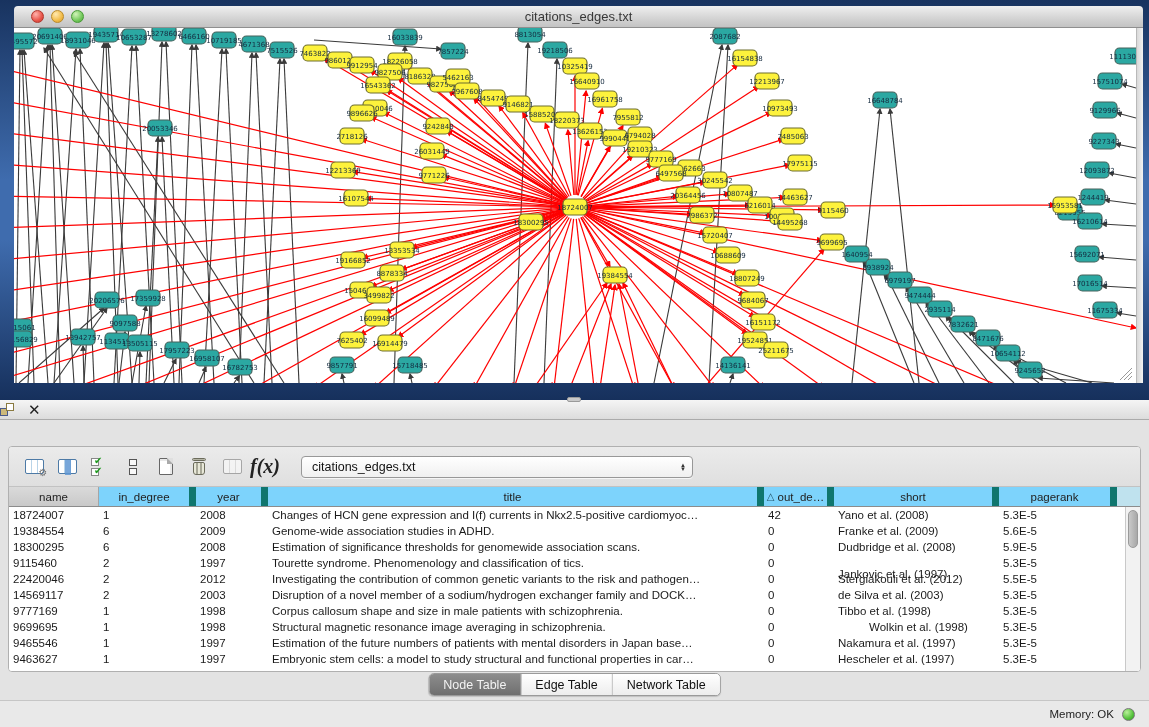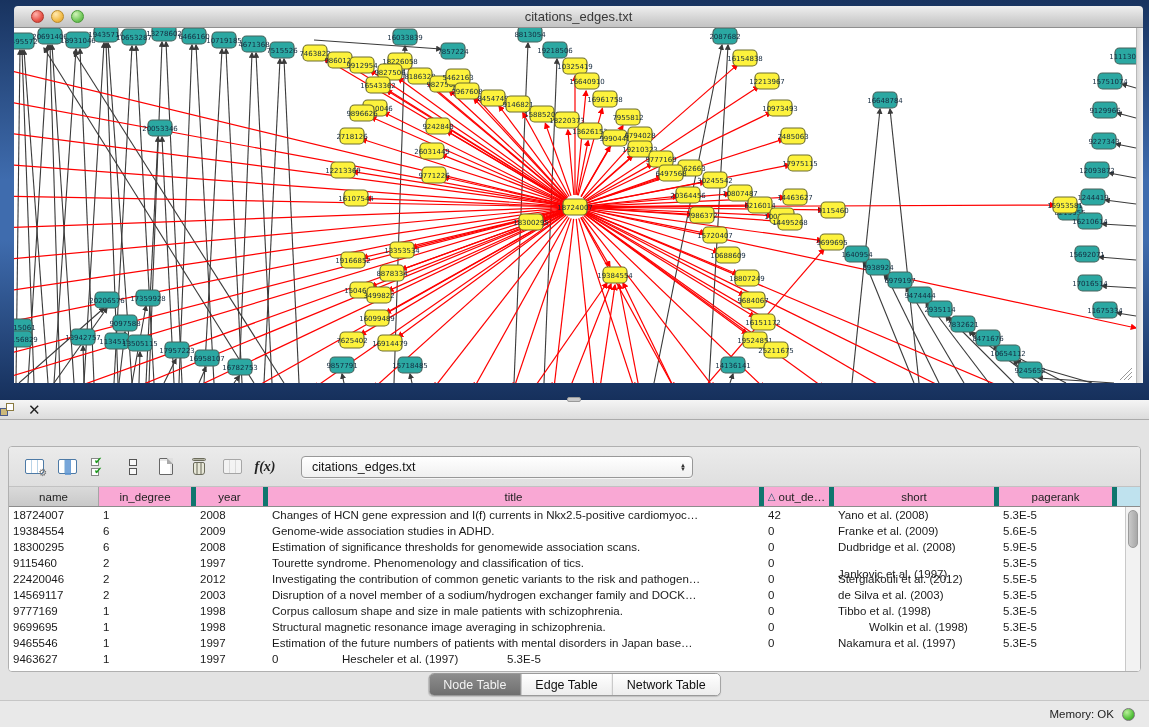--- a/index.html
+++ b/index.html
@@ -53,32 +53,32 @@
   .checks-ic .ck { position:absolute; font-size:10px; color:#1d9a1d; font-weight:bold; line-height:1; }
   .checks-ic .ck.c1 { left:3px; top:-2px; } .checks-ic .ck.c2 { left:3px; top:8px; }
   .rows-ic { display:flex; flex-direction:column; gap:2px; }
   .rows-ic span { width:8px; height:7px; border:1px solid #555; background:#f8f8f8; display:block; }
   .doc-ic { width:14px; height:17px; background:#fff; border:1px solid #666; border-radius:1px; position:relative; box-shadow:inset -2px 2px 0 #e9e9e9; }
   .doc-ic::after { content:""; position:absolute; right:-1px; top:-1px; border:3px solid; border-color:#dfdfdf #dfdfdf #aaa #aaa; }
   .trash-ic { position:relative; width:14px; height:17px; }
   .trash-ic .lid { position:absolute; top:0; left:0; width:14px; height:3px; background:linear-gradient(180deg,#d9d9c9,#8f8f7f); border-radius:2px; border:1px solid #6c6c5c; }
   .trash-ic .can { position:absolute; top:4px; left:1px; width:12px; height:13px; border:1px solid #6c6c5c; border-radius:2px 2px 3px 3px;
     background:repeating-linear-gradient(90deg,#e8e8d8 0 2px,#a8a898 2px 4px); }
-  .fx-ic { font-family:"Liberation Serif","DejaVu Serif",serif; font-style:italic; font-weight:bold; font-size:14px; color:#222; }
+  .fx-ic { font-family:"Liberation Serif","DejaVu Serif",serif; font-style:italic; font-weight:bold; font-size:20px; color:#222; }
   .table-select { margin-left:18px; width:392px; height:22px; border:1px solid #989898; border-radius:4px;
     background:linear-gradient(180deg,#ffffff,#f0f0f0); display:flex; align-items:center; font-size:12.5px; color:#111;
     padding:0 6px 0 10px; box-shadow:0 1px 0 rgba(255,255,255,.7); }
   .table-select .val { flex:1; }
   .spin-arrows { display:flex; flex-direction:column; align-items:center; line-height:4px; font-size:6px; color:#333; }
 
   
   .tbl { position:relative; height:185px; background:#fff; font-size:11.5px; color:#1a1a1a; }
   .thead { display:flex; height:20px; border-bottom:1px solid #8c8c8c; background:#bfe2ee; }
-  .th { display:flex; align-items:center; justify-content:center; border-right:5px solid #0f766e;
-        background:#f9a8d4; font-size:11.5px; color:#222; overflow:hidden; white-space:nowrap; }
+  .th { display:flex; align-items:center; justify-content:center; border-right:7px solid #0f766e;
+        background:#7dd3fc; font-size:11.5px; color:#222; overflow:hidden; white-space:nowrap; }
   .th.gray { background:linear-gradient(180deg,#dadada,#c9c9c9); border-right:1px solid #a5a5a5; }
   .th .sortg { color:#27576e; margin-right:3px; font-size:10px; }
   .trow { display:flex; height:16px; align-items:center; }
   .td { padding-left:4px; overflow:hidden; white-space:nowrap; }
   .tbl-scroll { position:absolute; right:0; top:20px; width:15px; bottom:0; background:#f2f2f2; border-left:1px solid #c9c9c9; }
   .tbl-thumb { position:absolute; left:2px; top:3px; width:10px; height:38px; border-radius:5px;
     background:linear-gradient(90deg,#c9c9c9,#a8a8a8); border:1px solid #9a9a9a; }
 
   
   .tabs { position:absolute; left:50%; transform:translateX(-50%); top:253px; display:flex; height:23px;
@@ -703,20 +703,21 @@
             <div class="td" style="width: 72px;">1997</div>
             <div class="td" style="width: 496px;">Estimation of the future numbers of patients with mental disorders in Japan base…</div>
             <div class="td" style="width: 70px;">0</div>
             <div class="td" style="width: 165px;">Nakamura et al. (1997)</div>
             <div class="td" style="width: 118px;">5.3E-5</div>
           </div>
           <div class="trow">
             <div class="td" style="width: 90px;">9463627</div>
             <div class="td" style="width: 97px;">1</div>
             <div class="td" style="width: 72px;">1997</div>
+            <div class="td" style="width: 496px;">Embryonic stem cells: a model to study structural and functional properties in car…</div>
             <div class="td" style="width: 70px;">0</div>
             <div class="td" style="width: 165px;">Hescheler et al. (1997)</div>
             <div class="td" style="width: 118px;">5.3E-5</div>
           </div>
         </div>
       <div class="tbl-scroll">
         <div class="tbl-thumb"></div>
       </div>
     </div>
   </div>

